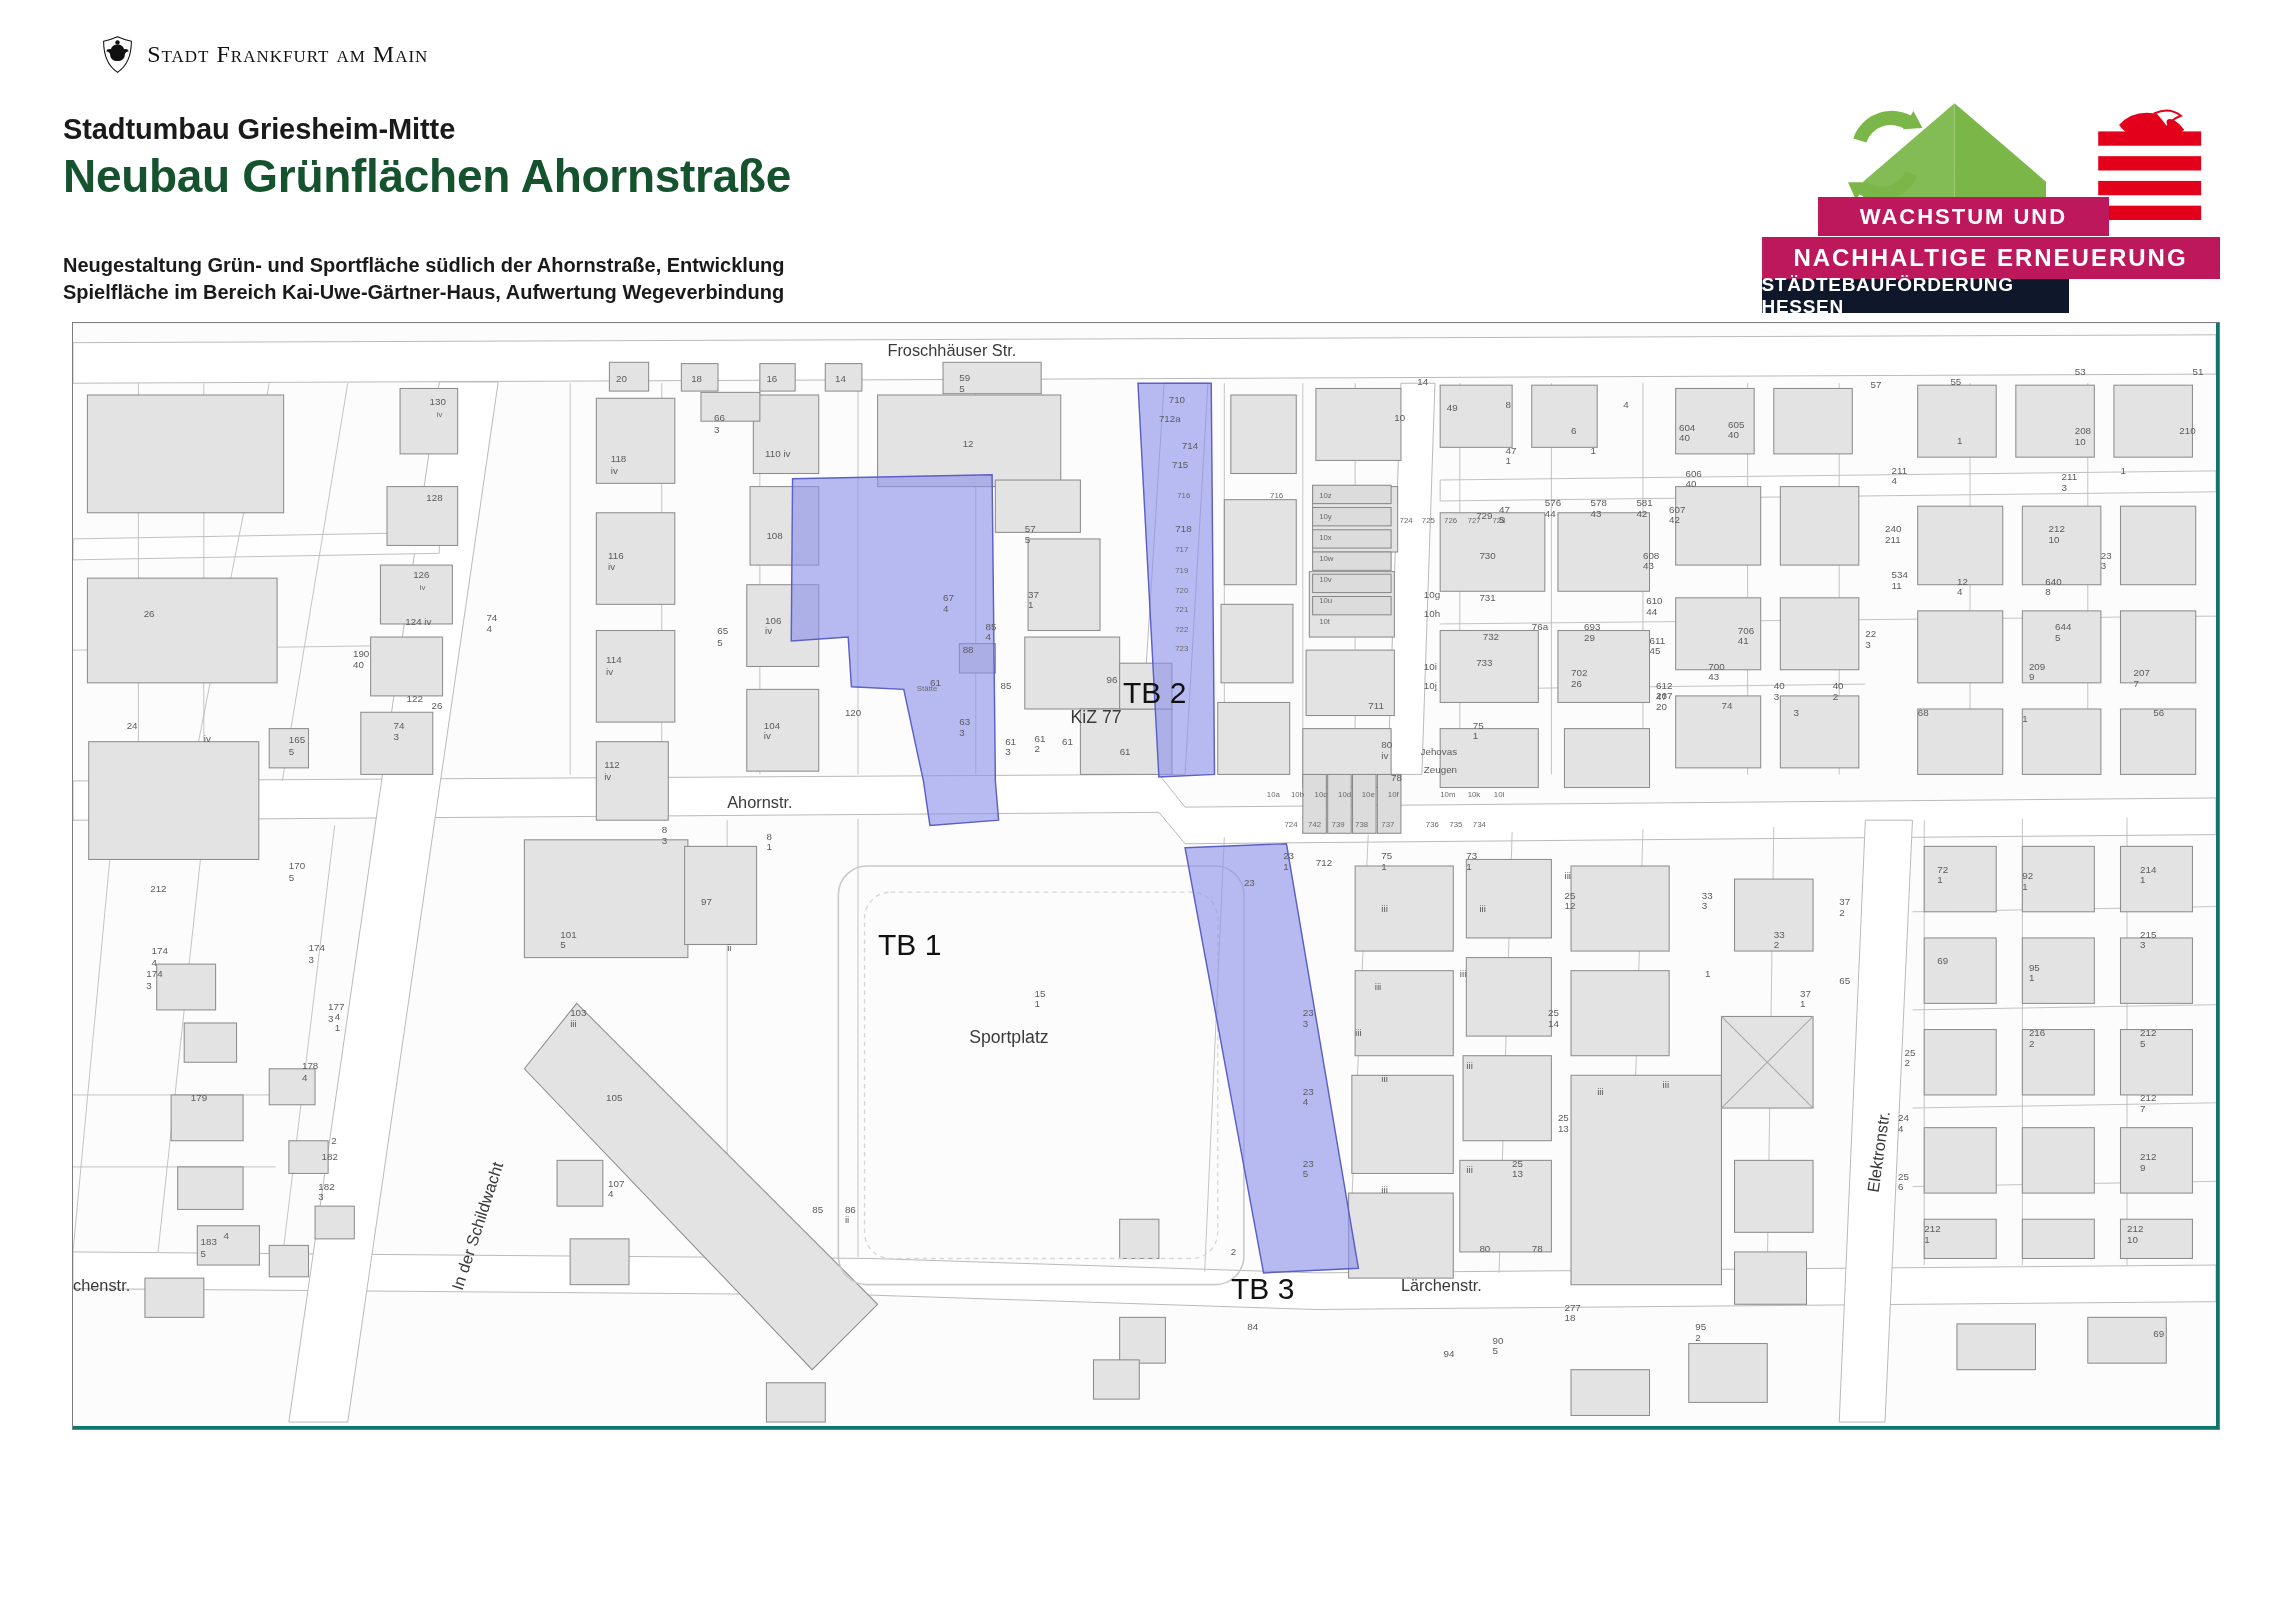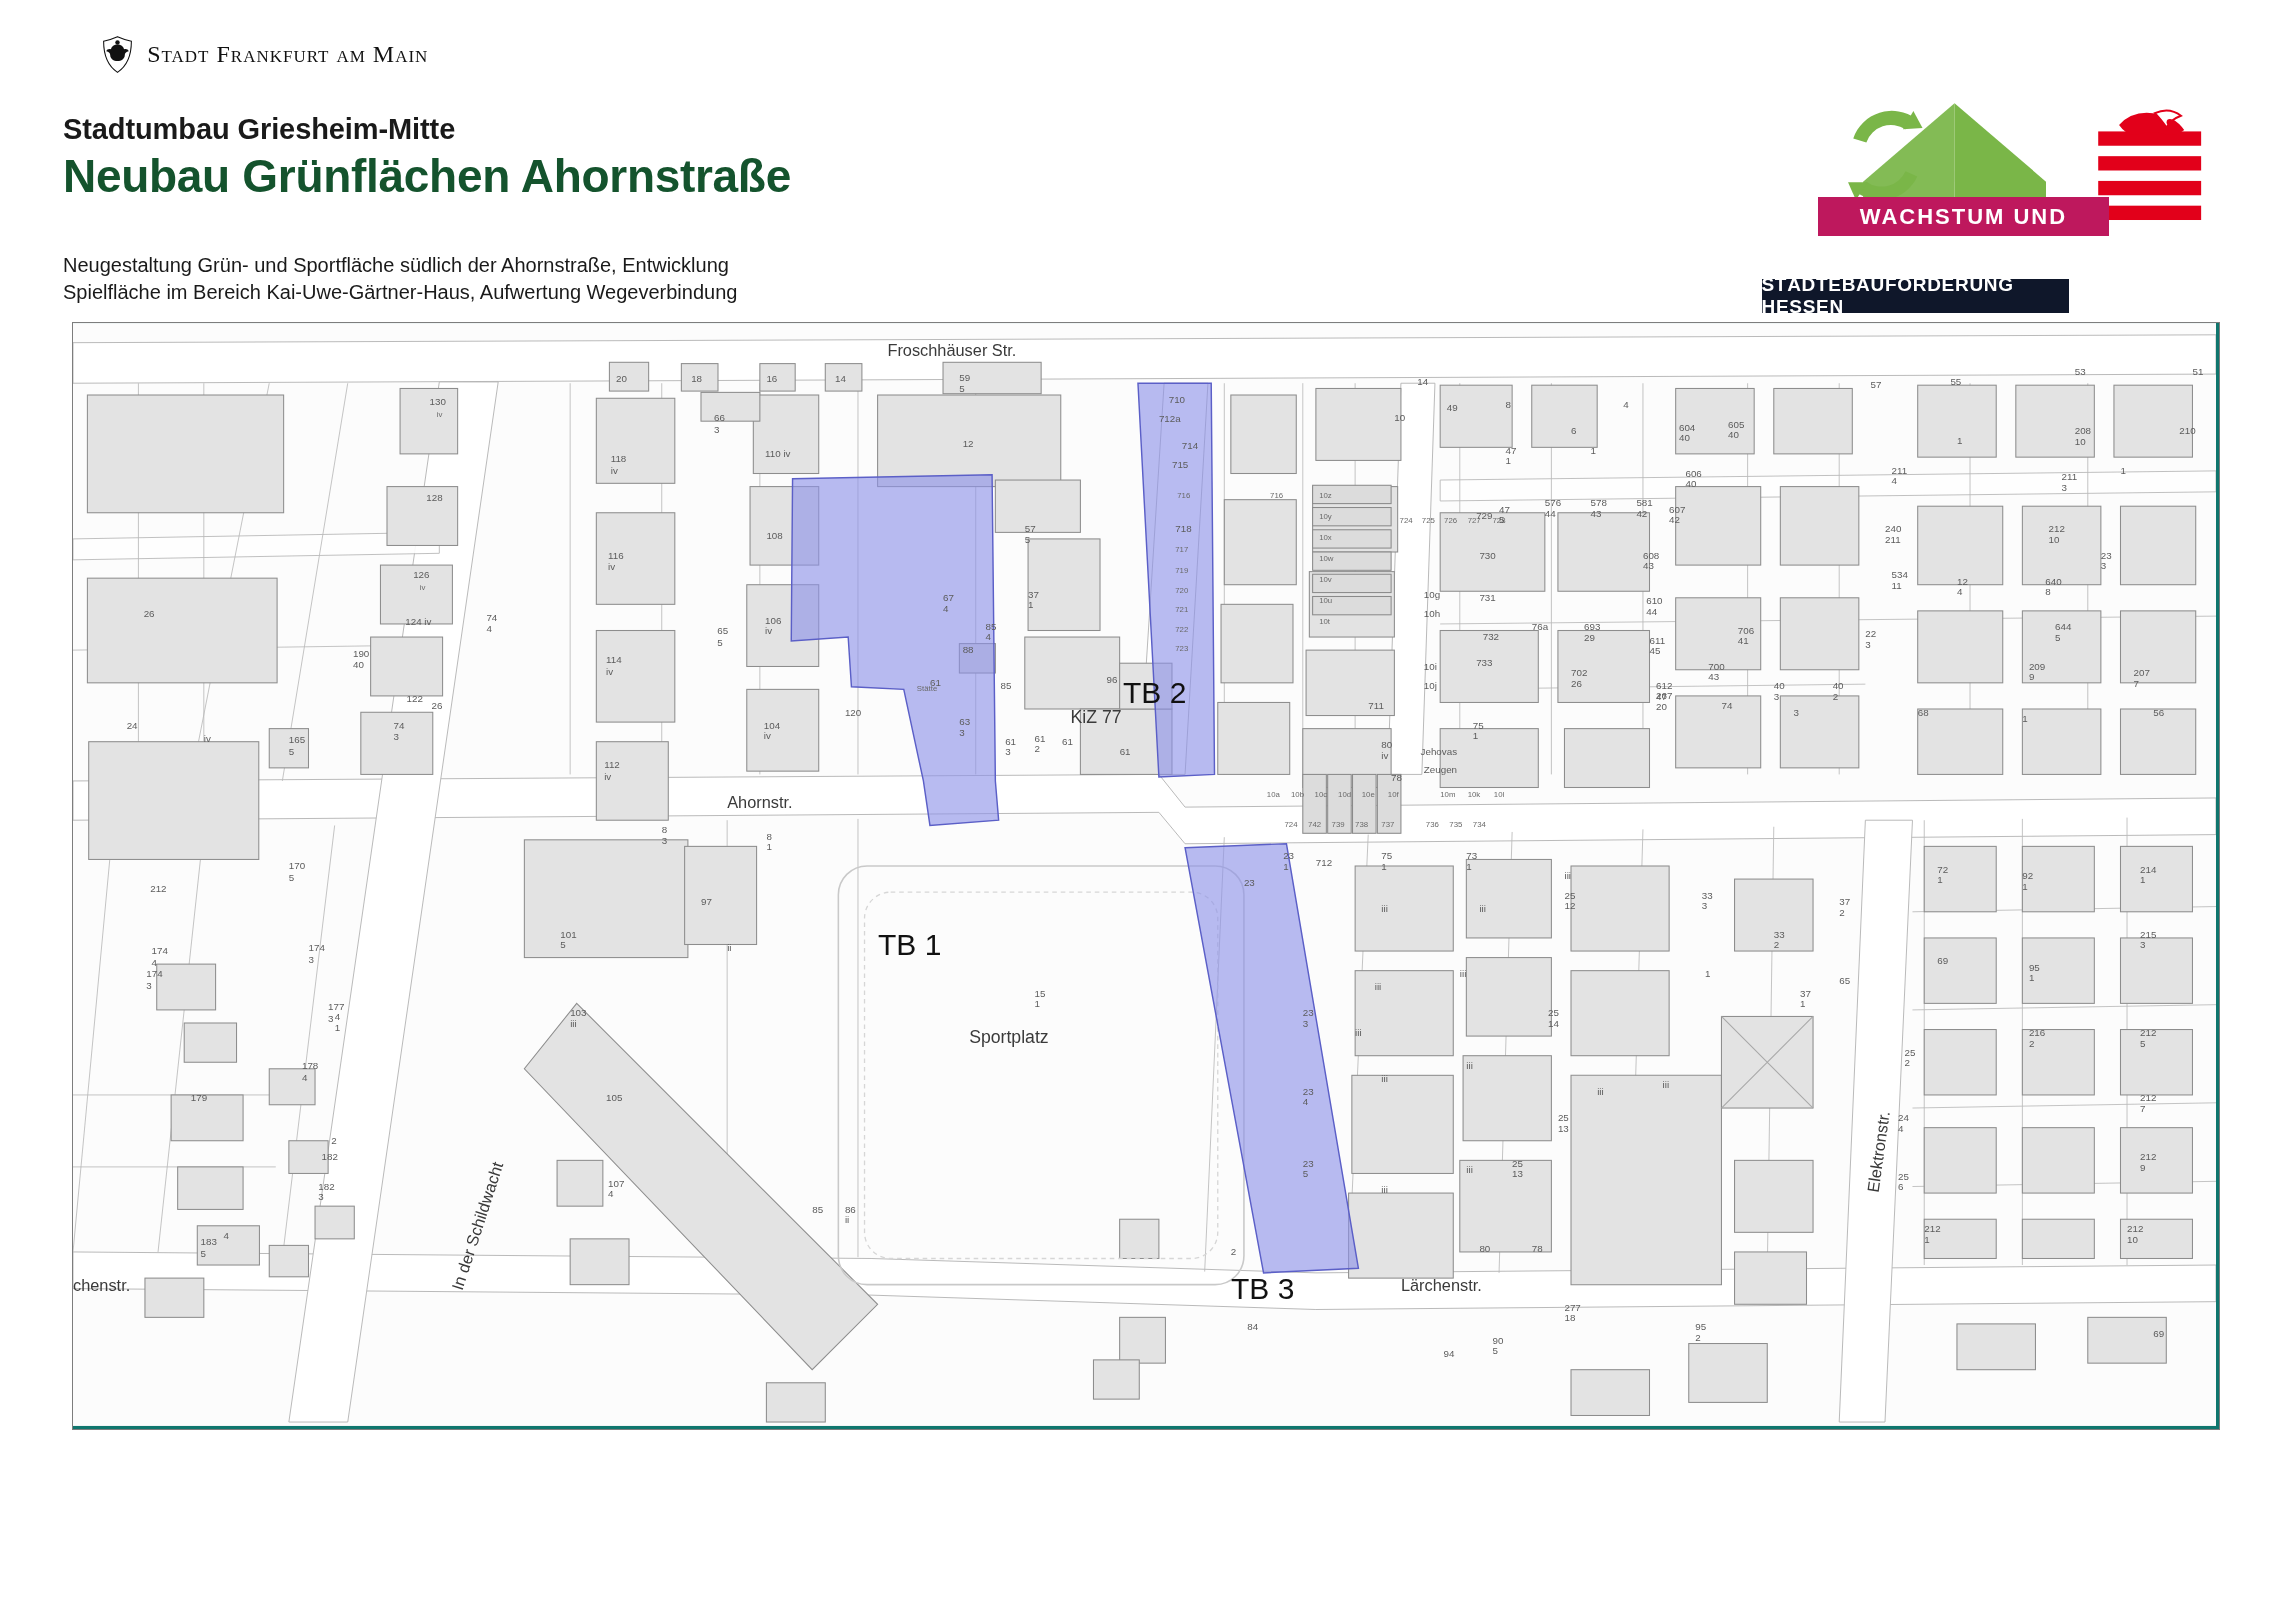--- a/index.html
+++ b/index.html
@@ -62,21 +62,21 @@
     font-size: 46px;
     font-weight: bold;
     color: #14532d;
     letter-spacing: -0.3px;
   }
   #header .subtitle {
     position: absolute;
     left: 63px;
     top: 252px;
     font-size: 20px;
-    font-weight: normal;
+    font-weight: bold;
     line-height: 1.33;
     color: #1a1a1a;
     max-width: 1112px;
   }
 
   
   #funding-logo {
     position: absolute;
     right: 82px;
     top: 98px;
@@ -193,20 +193,21 @@
         <rect x="8" y="40" width="158" height="22" fill="#e2001a"></rect>
         <rect x="8" y="78" width="158" height="22" fill="#e2001a"></rect>
         <rect x="8" y="116" width="158" height="22" fill="#e2001a"></rect>
         <rect x="8" y="154" width="158" height="22" fill="#e2001a"></rect>
         <path d="M40 30 q20 -22 52 -18 q34 4 48 26 q-12 10 -30 6 q-20 -6 -38 0 q-18 6 -32 -14 z" fill="#e2001a"></path>
         <path d="M95 12 q22 -10 40 4 q-16 6 -22 18 q-10 -14 -18 -22 z" fill="#ffffff" stroke="#e2001a" stroke-width="3"></path>
         <circle cx="118" cy="26" r="5" fill="#e2001a"></circle>
       </svg>
     </span>
     <div class="band band1">WACHSTUM UND</div>
+    <div class="band band2">NACHHALTIGE ERNEUERUNG</div>
     <div class="band band3">STÄDTEBAUFÖRDERUNG HESSEN</div>
   </div>
 </div>
 
 <div id="map-frame">
   <svg id="map-svg" width="2143" height="1103" viewBox="0 0 3276 1686">
     <defs>
       <style>
         .bld   { fill:#e3e3e3; stroke:#8d8d8d; stroke-width:1.6; }
         .bld2  { fill:#dcdcdc; stroke:#8a8a8a; stroke-width:1.6; }

